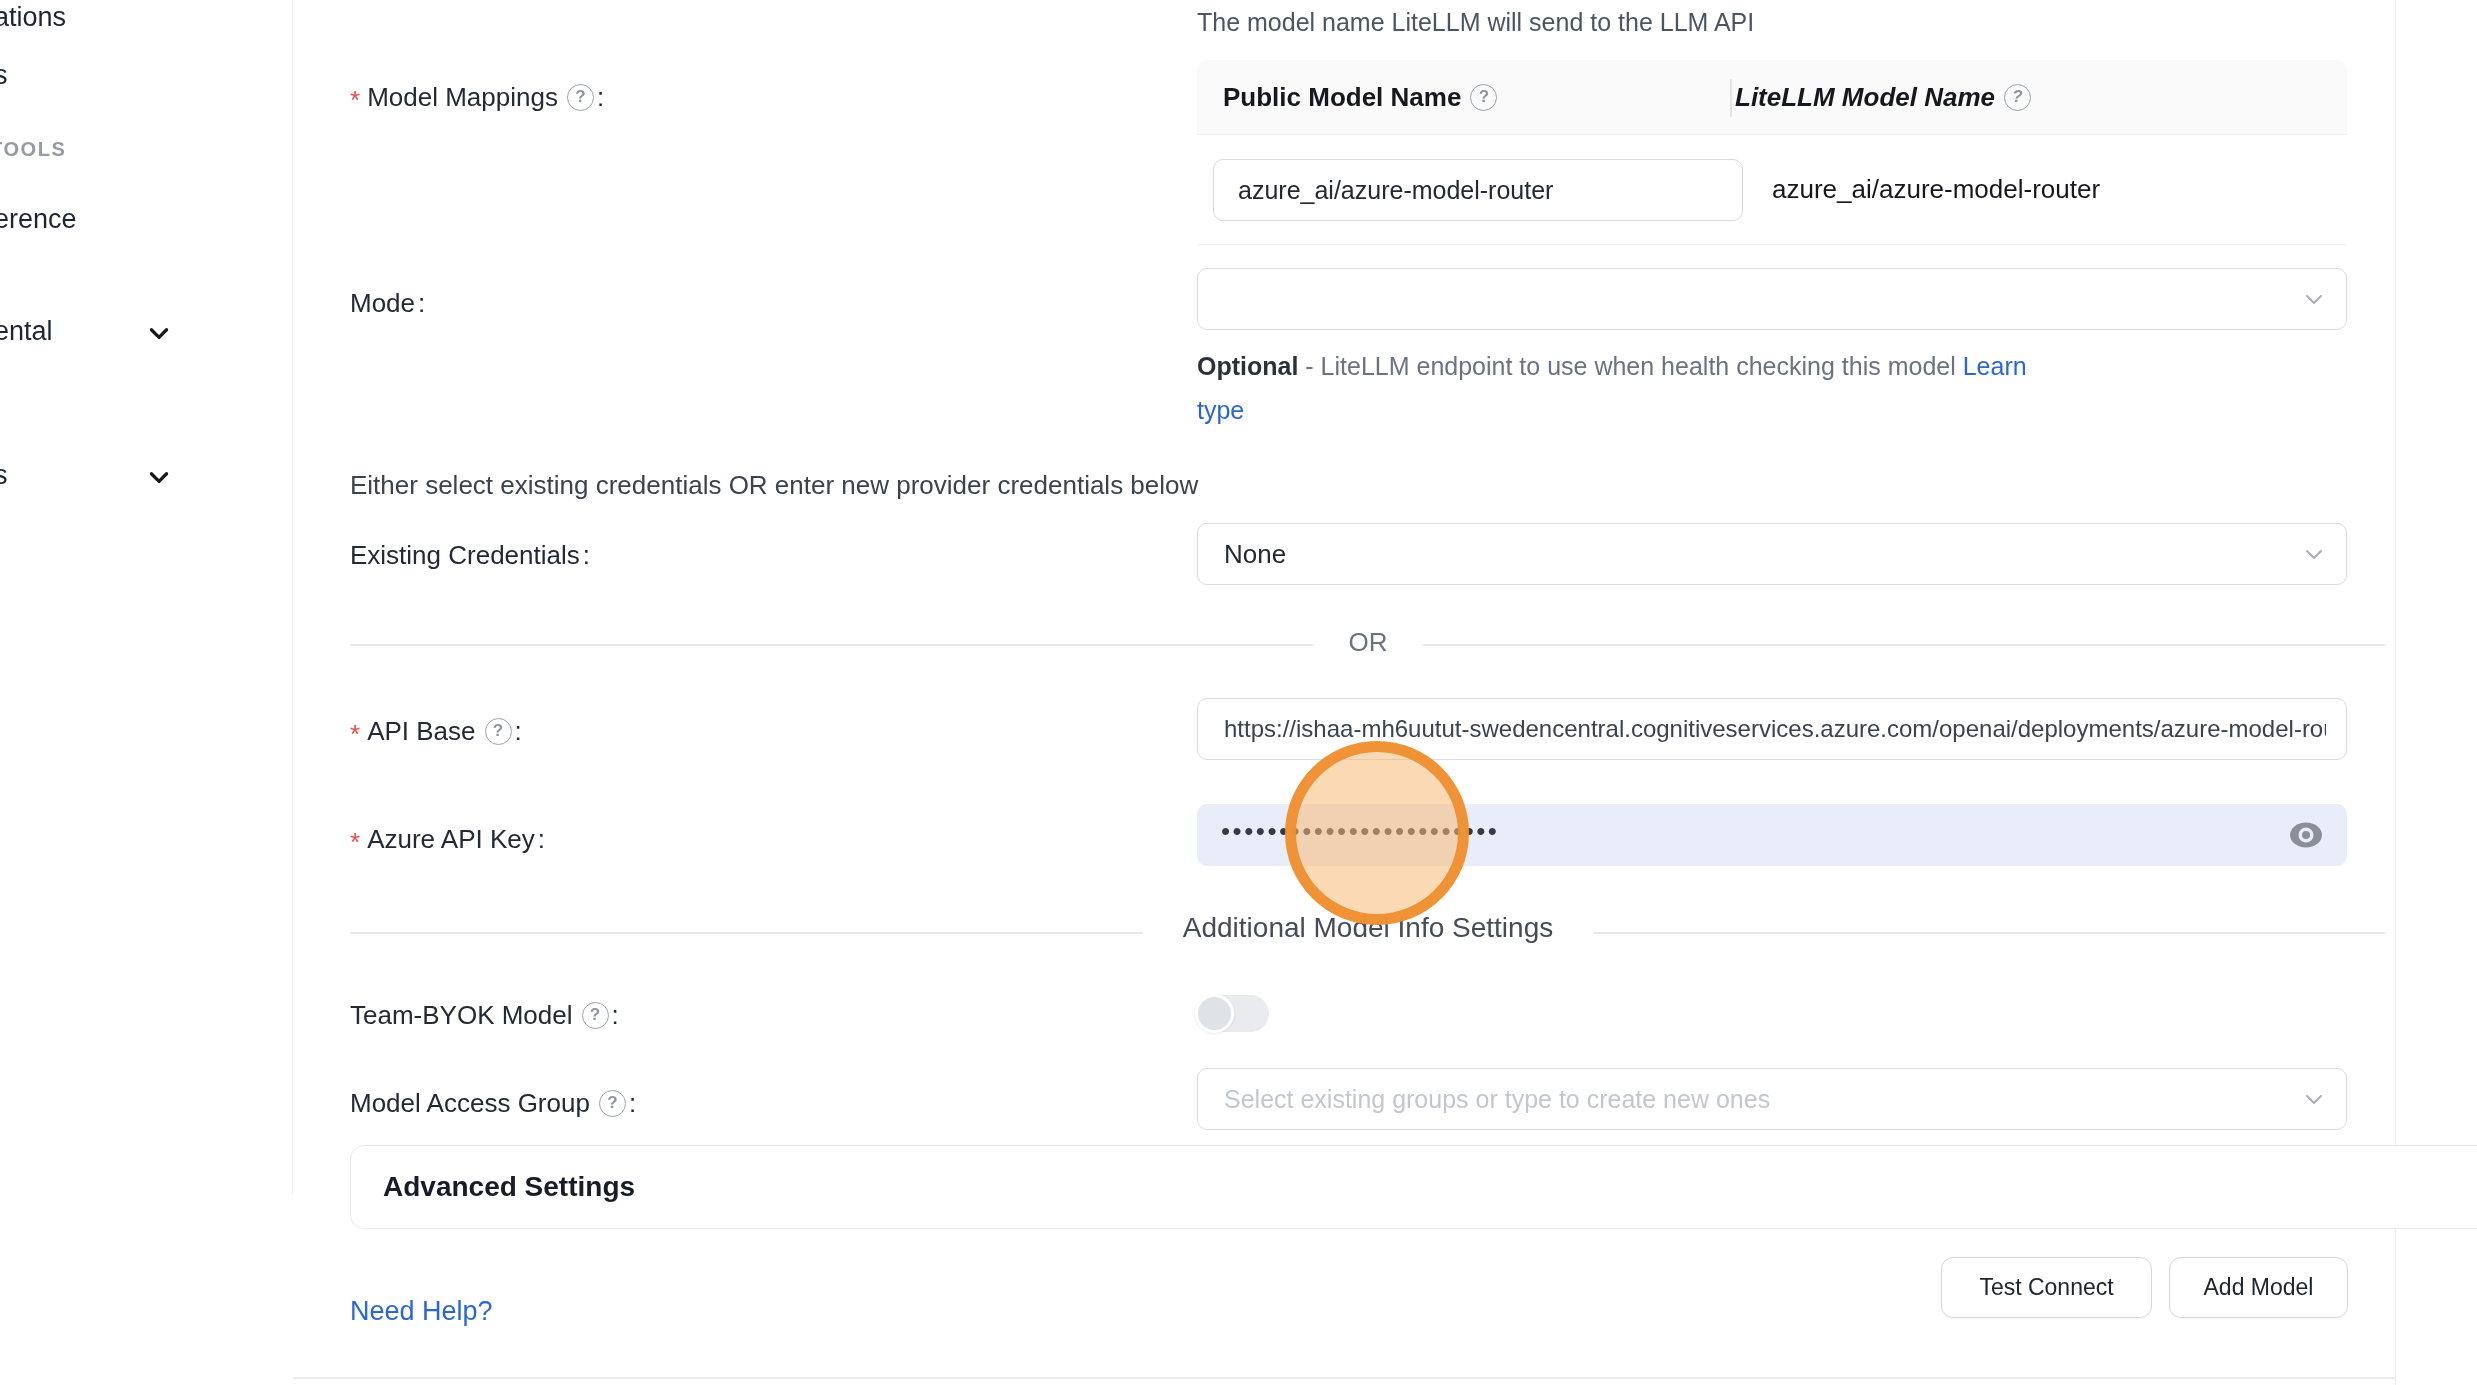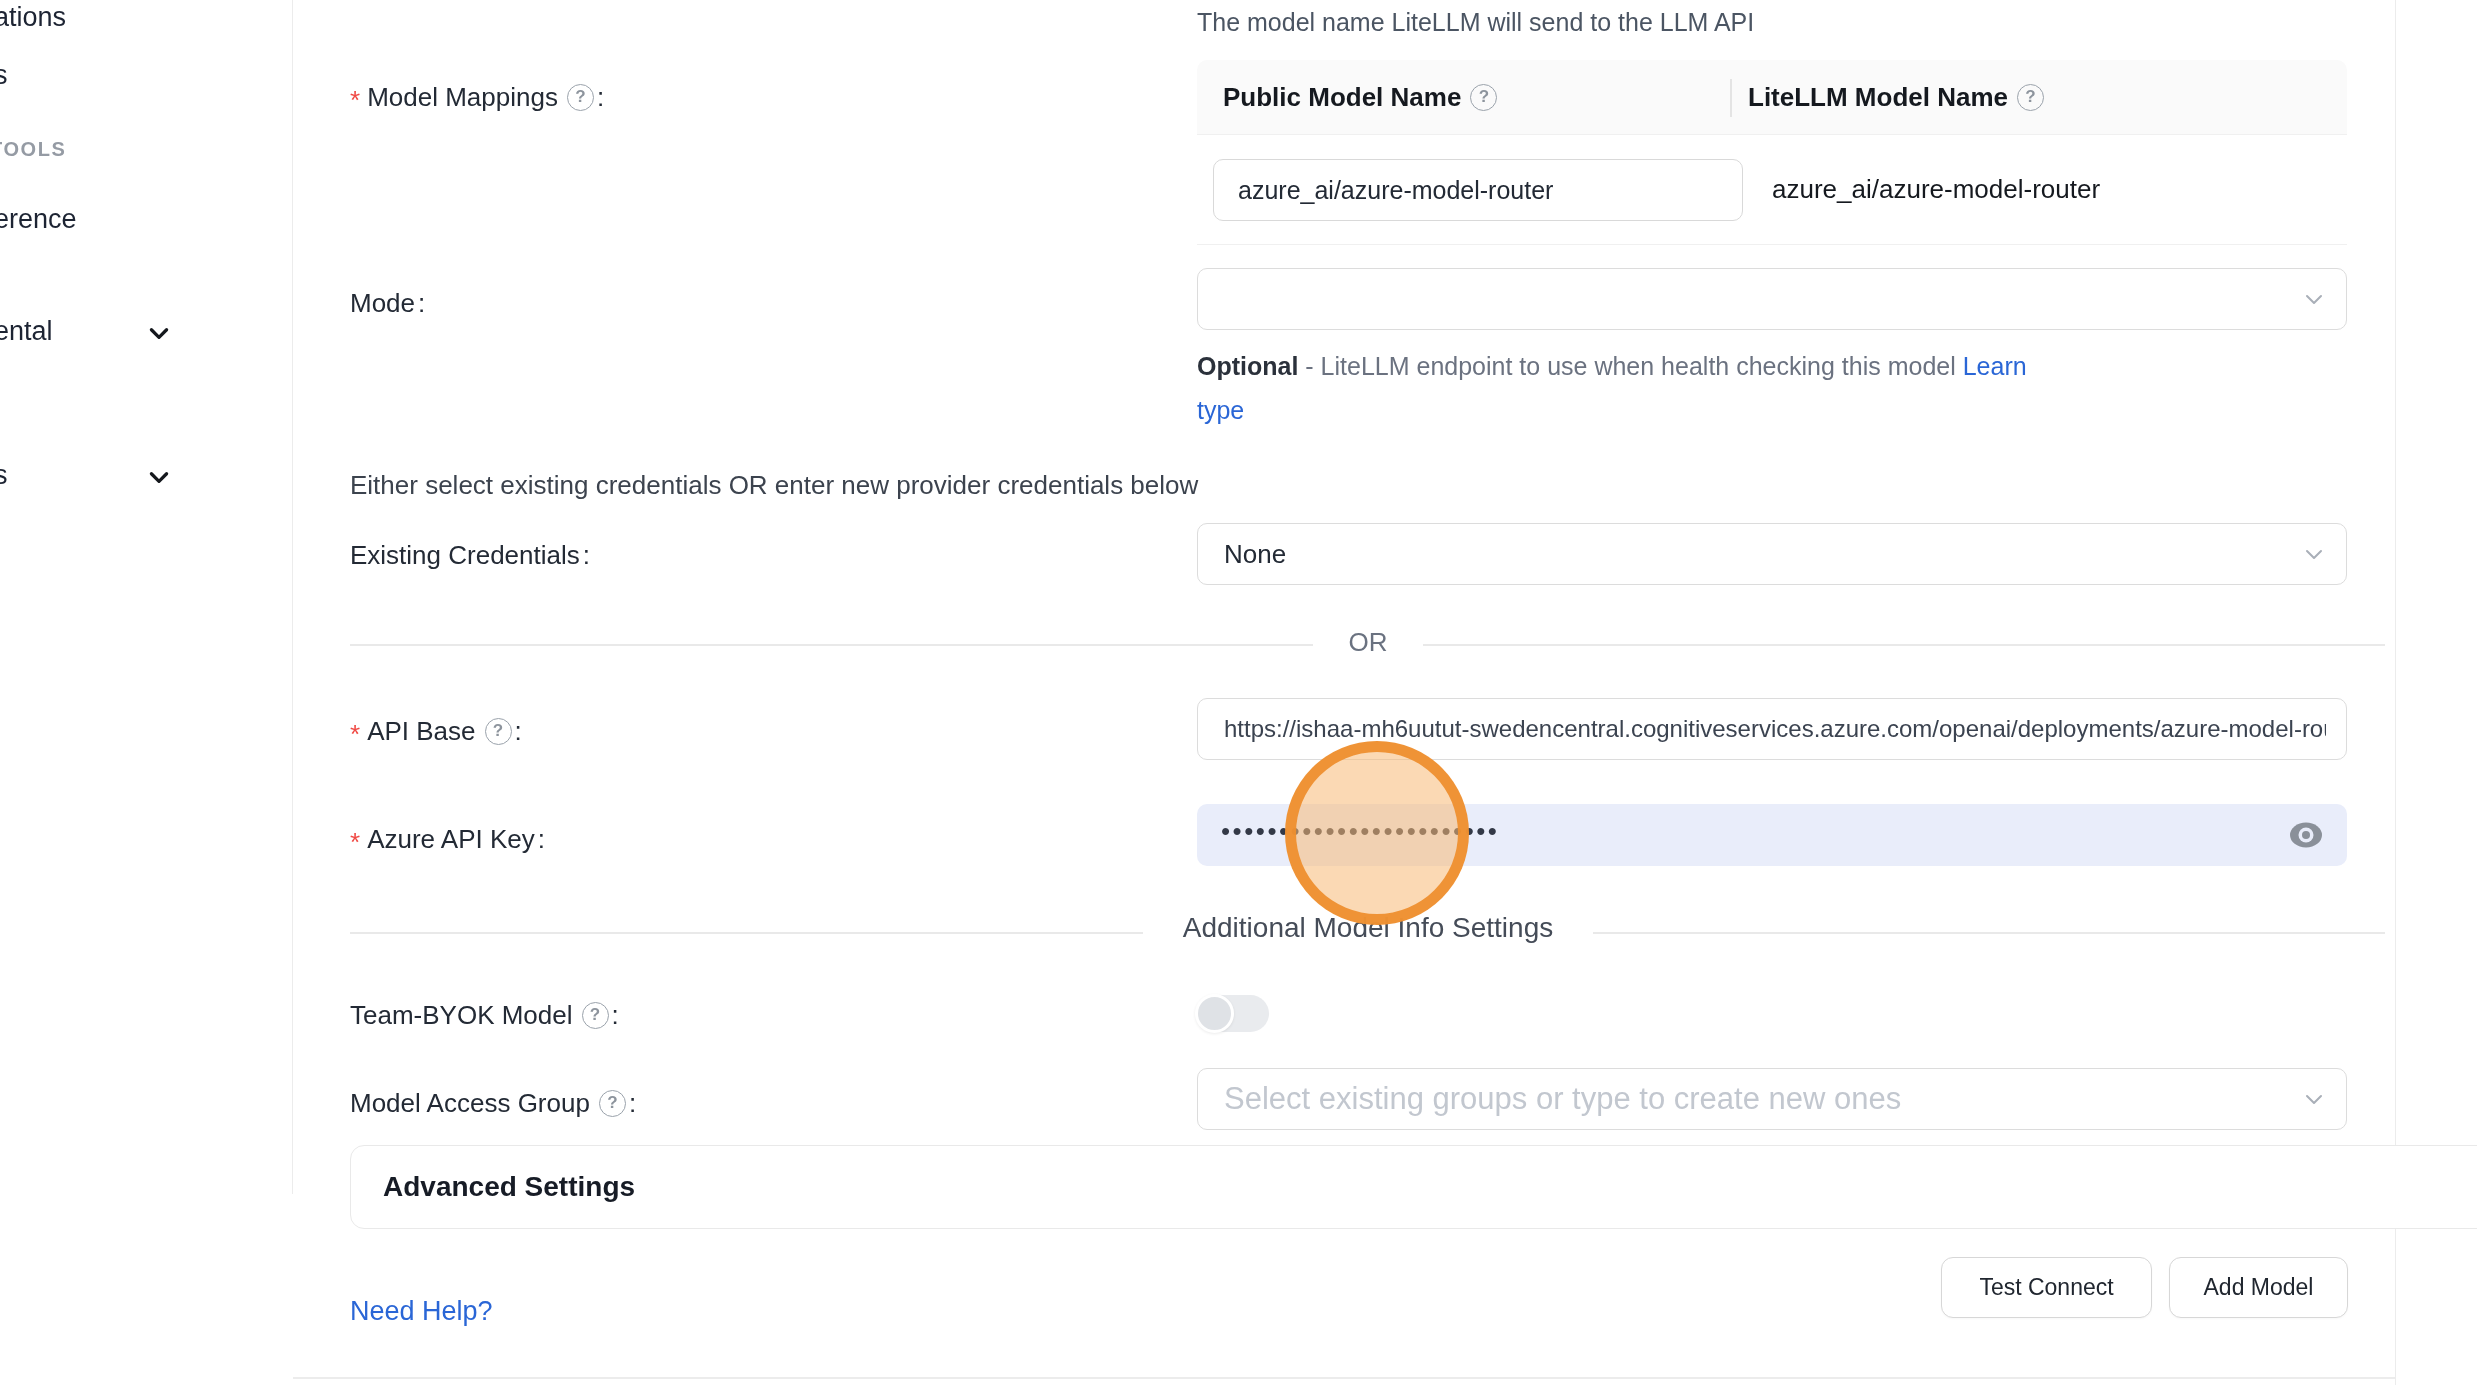--- a/index.html
+++ b/index.html
@@ -29,30 +29,30 @@
   .qicon { display:inline-flex; align-items:center; justify-content:center;
            width:27px; height:27px; border:1.7px solid #9aa2ab; border-radius:50%;
            color:#8d949d; font-size:17px; font-weight:600; margin-left:9px; cursor:pointer; flex:0 0 auto; }
   .colon { margin-left:3px; }
 
   .control { position:absolute; left:904px; width:1150px; height:62px; background:#fff;
              border:1.5px solid #dcdcdc; border-radius:10px; display:flex; align-items:center;
              padding:0 60px 0 26px; font-size:26px; color:#232a35; }
   .control .chev { position:absolute; right:20px; top:50%; transform:translateY(-50%);
                    width:24px; height:24px; color:#a9afb8; }
-  .placeholder { color:#c2c7cf; font-size:31px; white-space:nowrap; overflow:hidden; }
+  .placeholder { color:#c2c7cf; font-size:25px; white-space:nowrap; overflow:hidden; }
 
   
   #mm-table { position:absolute; left:904px; top:60px; width:1150px; }
   #mm-head { position:relative; height:75px; background:#fafafa; border-radius:10px 10px 0 0;
              border-bottom:1px solid #f0f0f0; display:flex; align-items:center; }
   .th { display:flex; align-items:center; font-size:26px; font-weight:700; color:#15191f; }
   .th1 { padding-left:26px; width:533px; }
   .th-sep { position:absolute; left:533px; top:19px; width:1.5px; height:38px; background:#e4e4e4; }
-  .th2 { padding-left:18px; }
+  .th2 { padding-left:5px;font-style:italic; }
   #mm-row { position:relative; height:110px; background:#fff; border-bottom:1.5px solid #f0f0f0; }
   #mm-input { position:absolute; left:16px; top:24px; width:530px; height:62px;
               border:1.5px solid #d9d9d9; border-radius:10px; padding:0 24px;
               font-size:25px; color:#232a35; outline:none; font-family:"Liberation Sans",sans-serif; }
   #mm-cell2 { position:absolute; left:575px; top:0; height:100%; display:flex; align-items:center;
               font-size:26px; color:#15191f; }
 
   
   .help-line { position:absolute; left:904px; font-size:25px; color:#6b7280; white-space:nowrap; }
   .help-bold { color:#2b313b; font-weight:700; }

